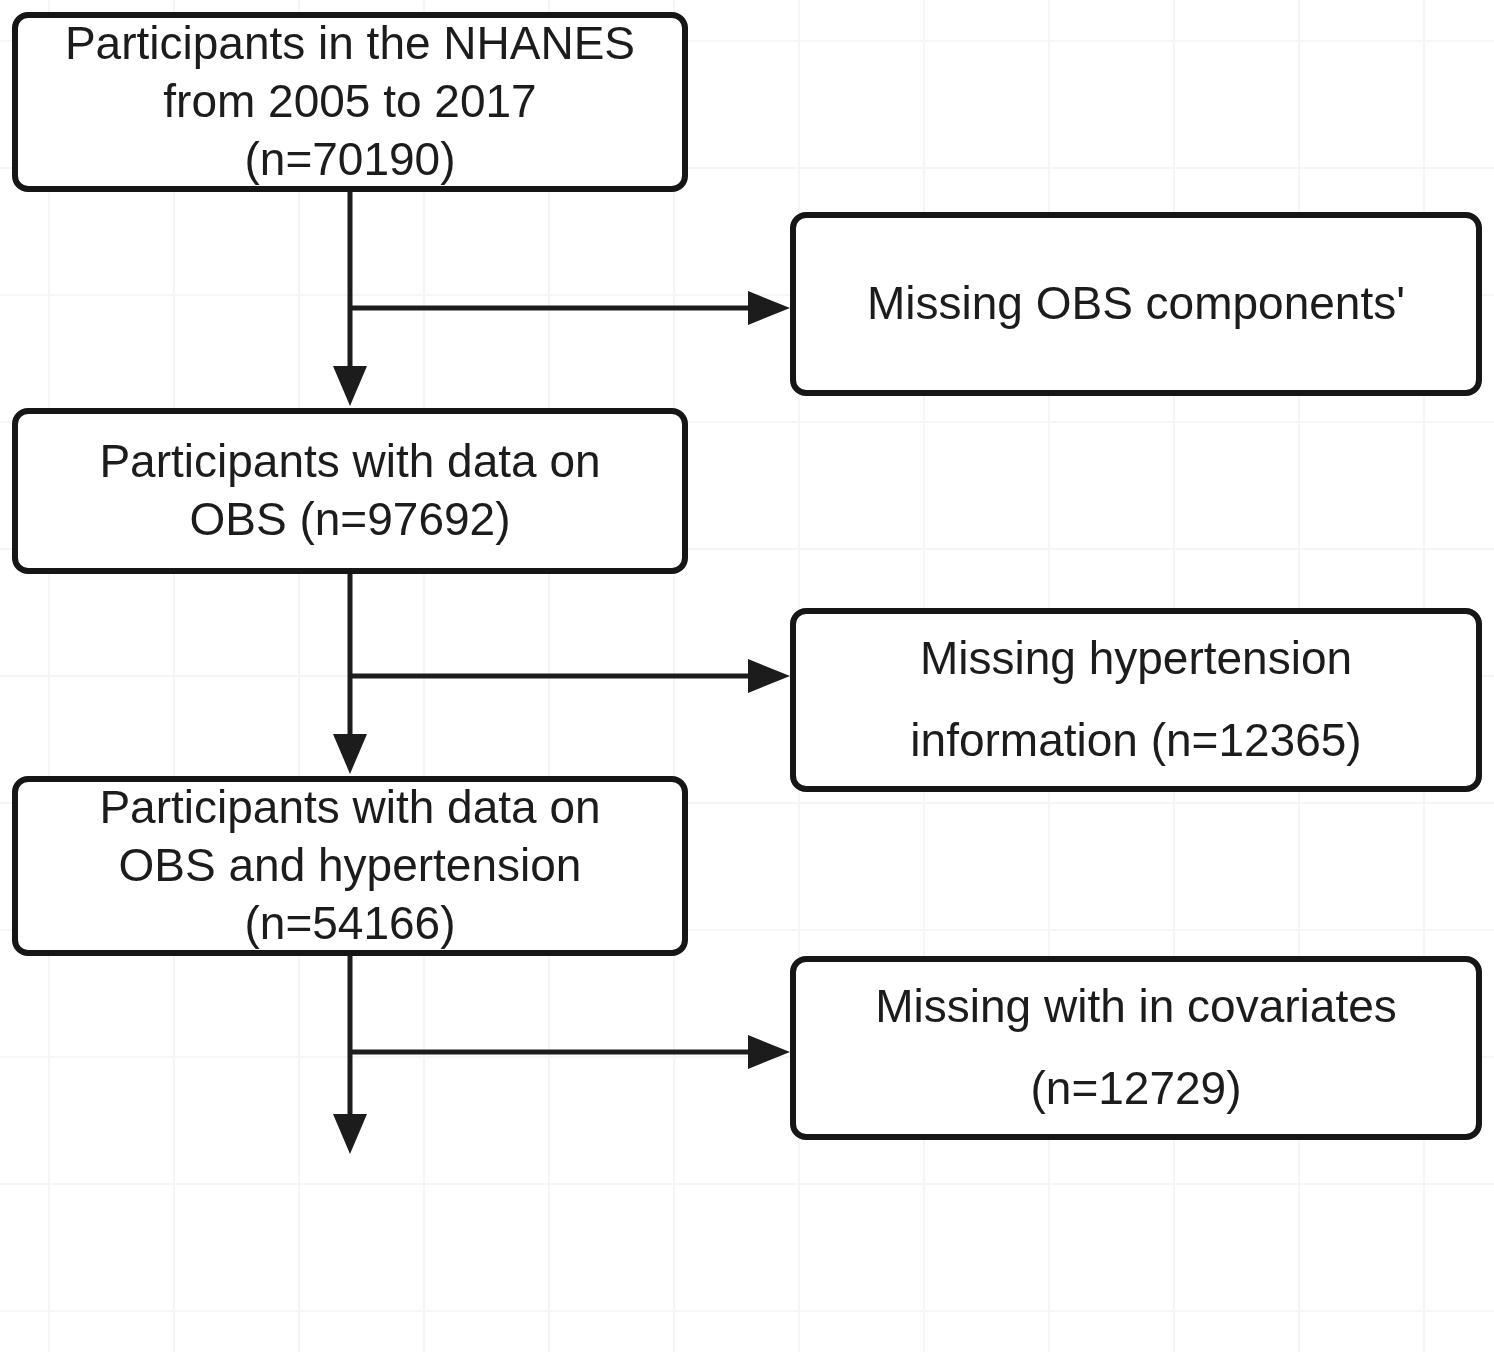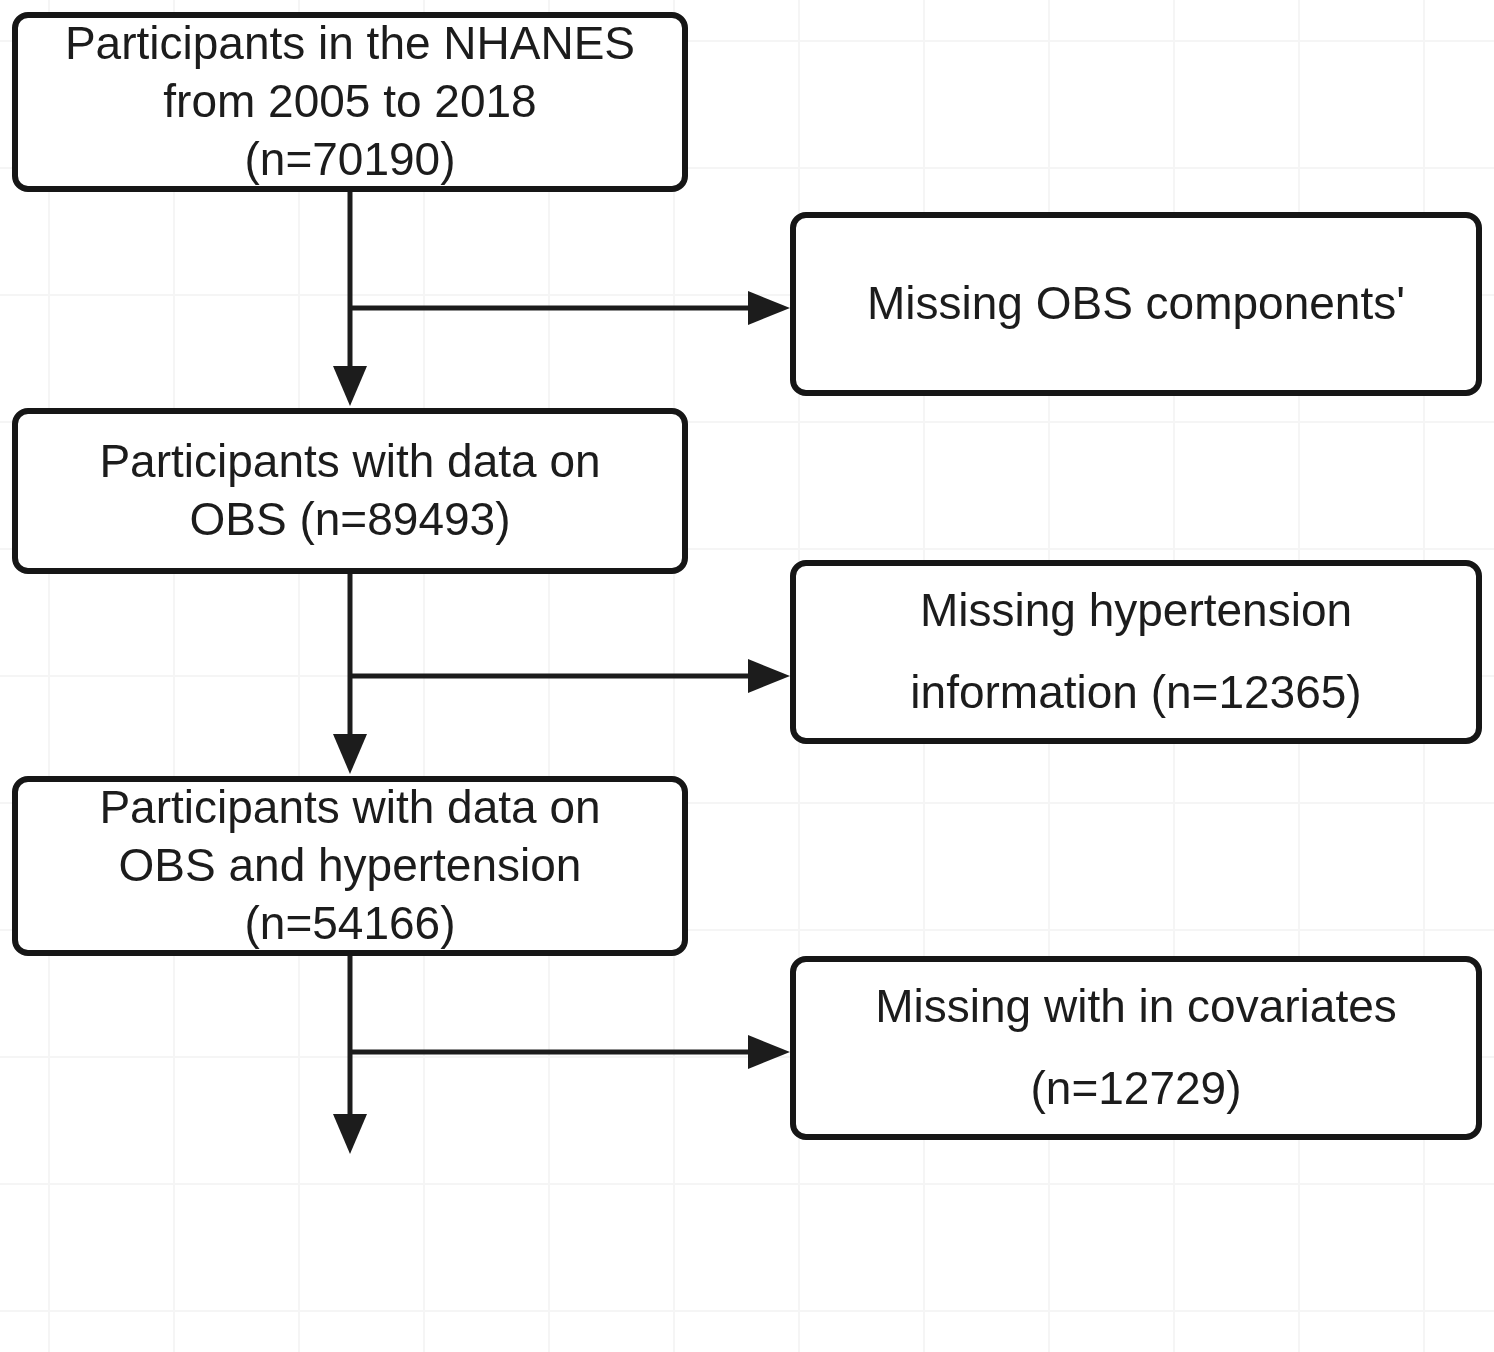--- a/index.html
+++ b/index.html
@@ -49,21 +49,21 @@
   }
   
   .b-main   { left: 12px;  width: 676px; }
   .b-nhanes { top: 12px;   height: 180px; }
   .b-obs    { top: 408px;  height: 166px; }
   .b-obshtn { top: 776px;  height: 180px; }
   .b-final  { top: 1156px; height: 184px; }
   
   .b-excl   { left: 790px; width: 692px; height: 184px; gap: 24px; }
   .b-ex1    { top: 212px; }
-  .b-ex2    { top: 560px; align-items: center; }
+  .b-ex2    { top: 608px; align-items: center; }
   .b-ex3    { top: 956px; }
 </style>
 </head>
 <body>
 
 <div class="canvas">
 
   <svg class="arrows" viewBox="0 0 1494 1352" xmlns="http://www.w3.org/2000/svg">
 
     <g stroke="#1c1c1c" fill="#1c1c1c">
@@ -92,27 +92,27 @@
     </g>
 
     <g stroke="#1c1c1c" fill="#1c1c1c">
       <line x1="350" y1="1052" x2="750" y2="1052" stroke-width="5"></line>
       <polygon points="748,1035 748,1069 790,1052" stroke="none"></polygon>
     </g>
   </svg>
 
   <div class="box b-main b-nhanes">
     <div class="line">Participants in the NHANES</div>
-    <div class="line">from 2005 to 2018</div>
+    <div class="line">from 2005 to 2017</div>
     <div class="line">(n=70190)</div>
   </div>
 
   <div class="box b-main b-obs">
     <div class="line">Participants with data on</div>
-    <div class="line">OBS (n=89493)</div>
+    <div class="line">OBS (n=97692)</div>
   </div>
 
   <div class="box b-main b-obshtn">
     <div class="line">Participants with data on</div>
     <div class="line">OBS and hypertension</div>
     <div class="line">(n=54166)</div>
   </div>
 
 
   <div class="box b-excl b-ex1">

